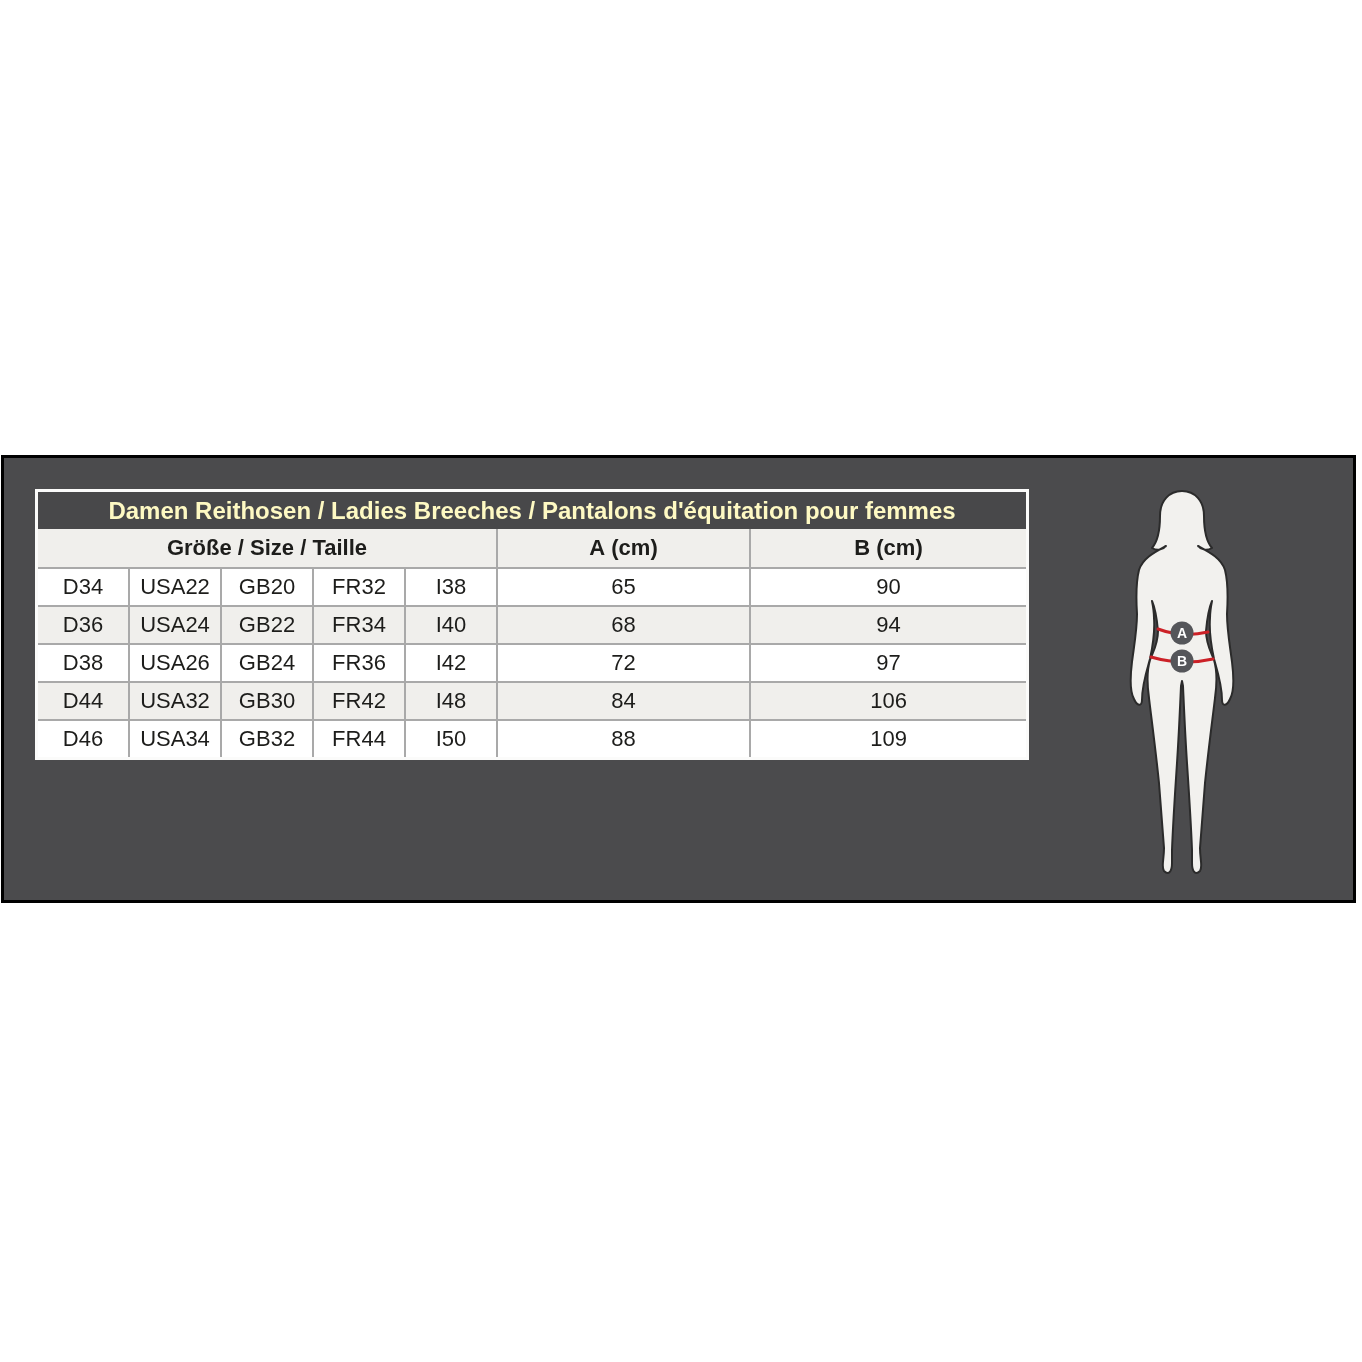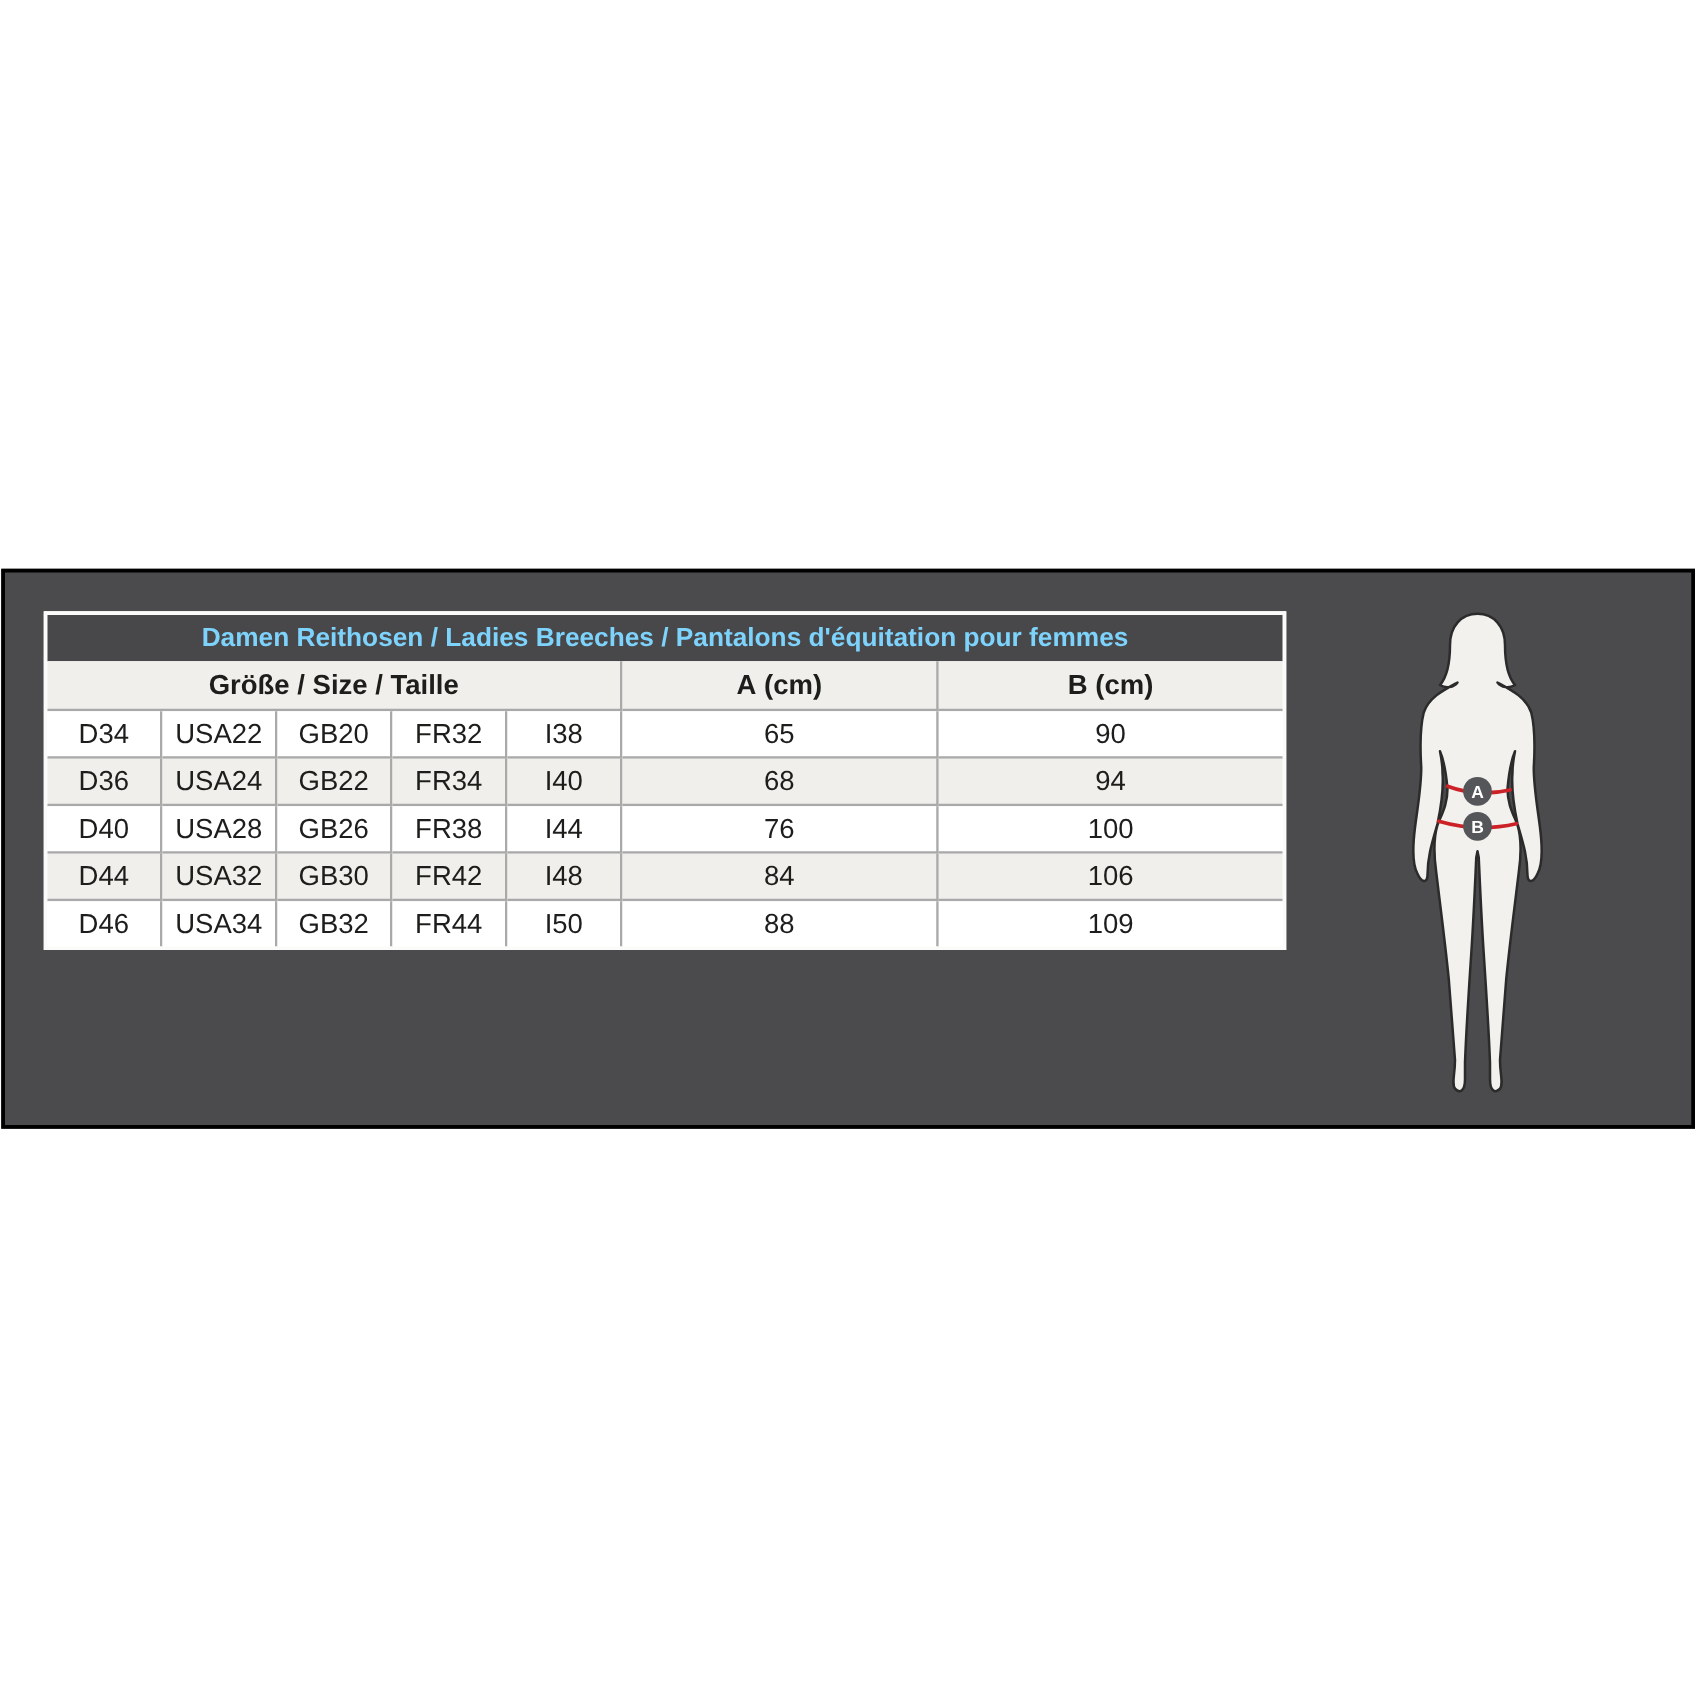--- a/index.html
+++ b/index.html
@@ -39,23 +39,23 @@
   }
   table.size-table th, table.size-table td {
     padding: 0;
     text-align: center;
     vertical-align: middle;
     overflow: hidden;
     white-space: nowrap;
   }
   th.title-cell {
     background: #48484a;
-    color: #7dd3fc;
+    color: #fef9c3;
     height: 37px;
-    font-size: 21px;
+    font-size: 24px;
     font-weight: bold;
     letter-spacing: 0px;
   }
   tr.header-row th {
     background: #f0efec;
     height: 38px;
     font-size: 22px;
     font-weight: bold;
     border-bottom: 2px solid #a9a9a9;
   }
@@ -121,27 +121,27 @@
         <tr>
           <td>D36</td>
           <td>USA24</td>
           <td>GB22</td>
           <td>FR34</td>
           <td>I40</td>
           <td>68</td>
           <td>94</td>
         </tr>
         <tr>
-          <td>D40</td>
-          <td>USA28</td>
-          <td>GB26</td>
-          <td>FR38</td>
-          <td>I44</td>
-          <td>76</td>
-          <td>100</td>
+          <td>D38</td>
+          <td>USA26</td>
+          <td>GB24</td>
+          <td>FR36</td>
+          <td>I42</td>
+          <td>72</td>
+          <td>97</td>
         </tr>
         <tr>
           <td>D44</td>
           <td>USA32</td>
           <td>GB30</td>
           <td>FR42</td>
           <td>I48</td>
           <td>84</td>
           <td>106</td>
         </tr>

